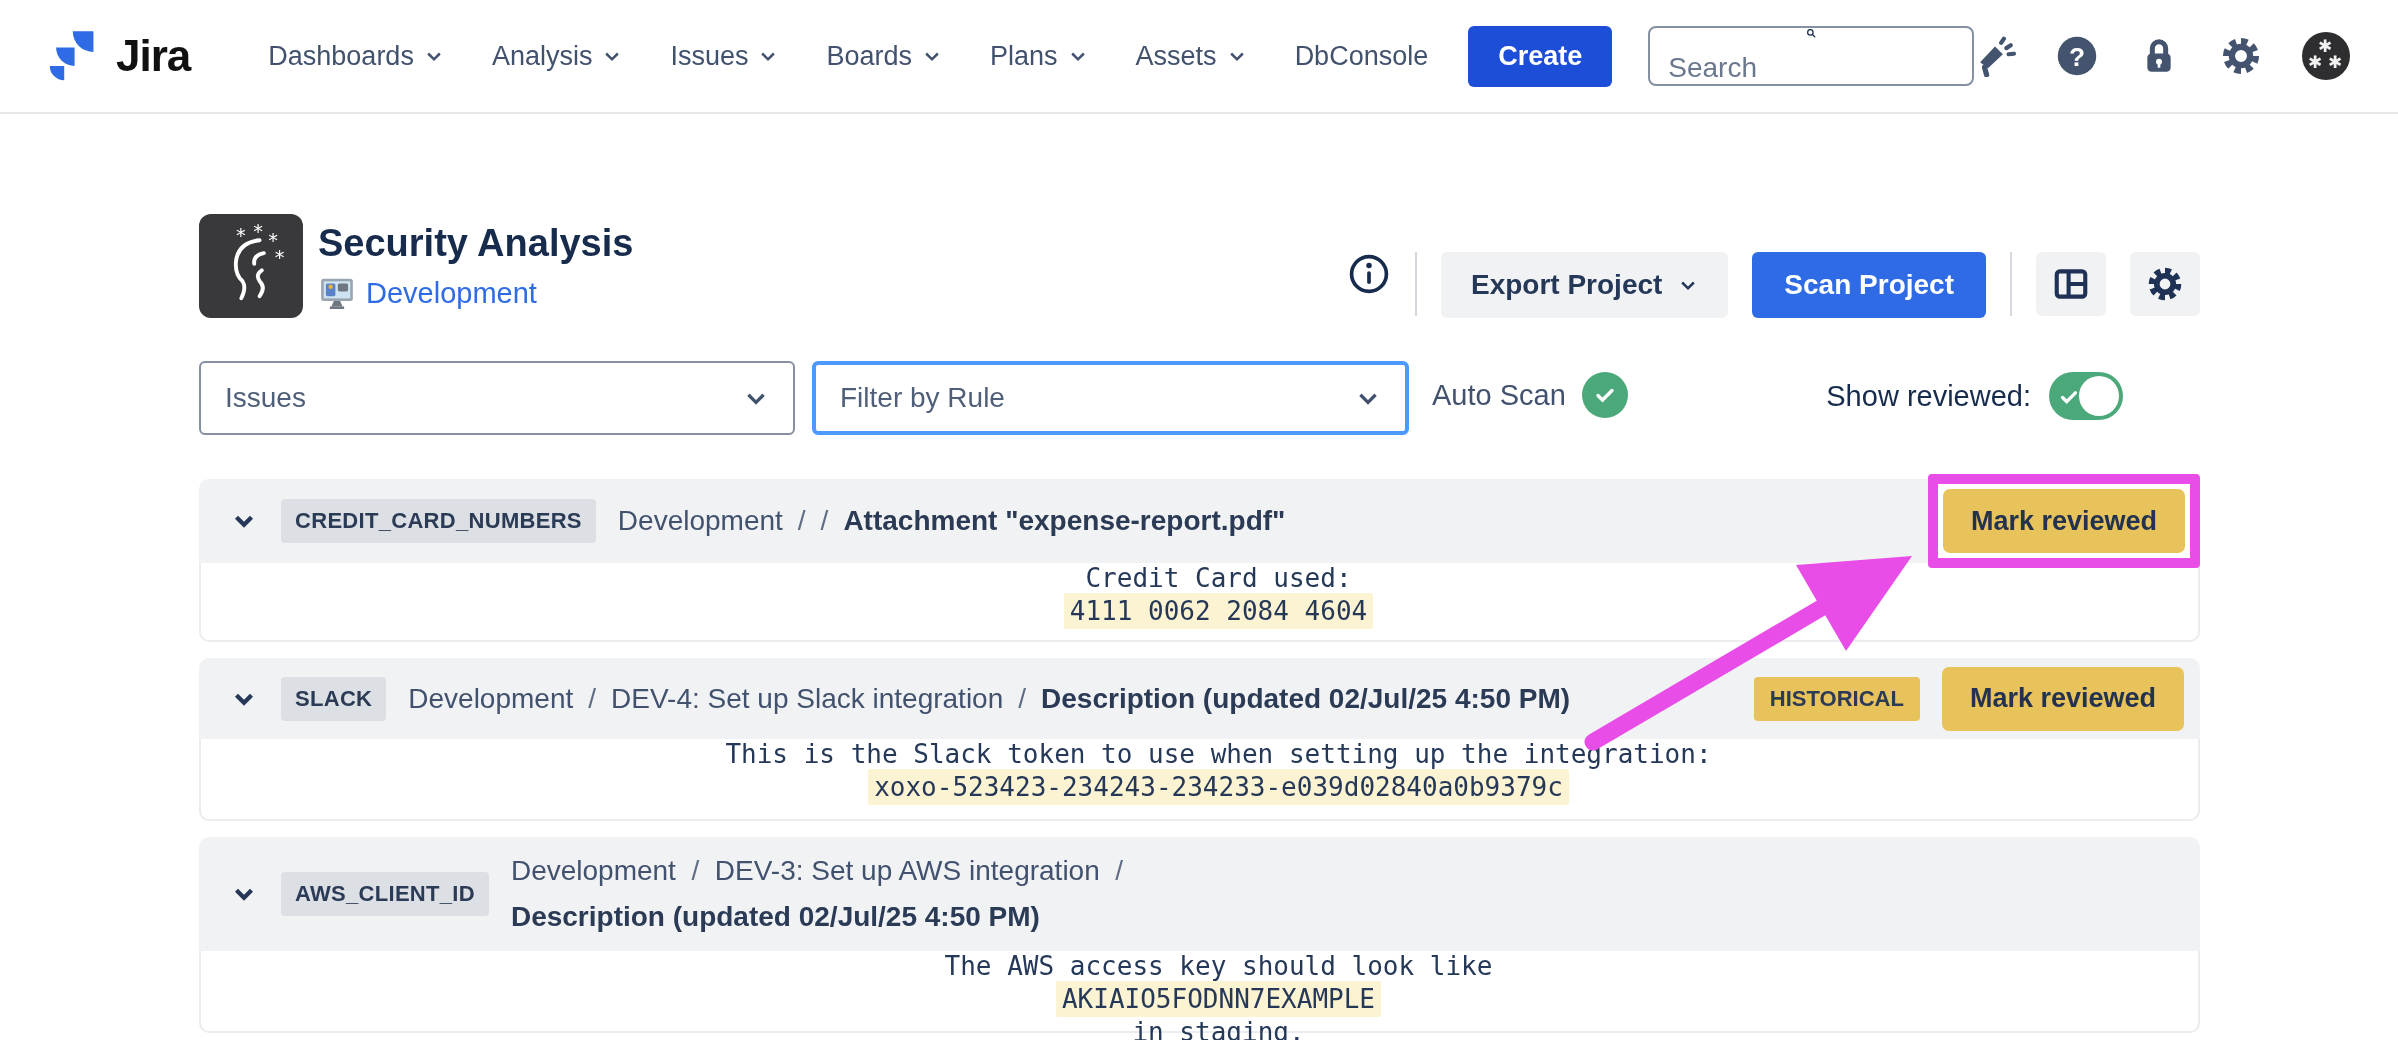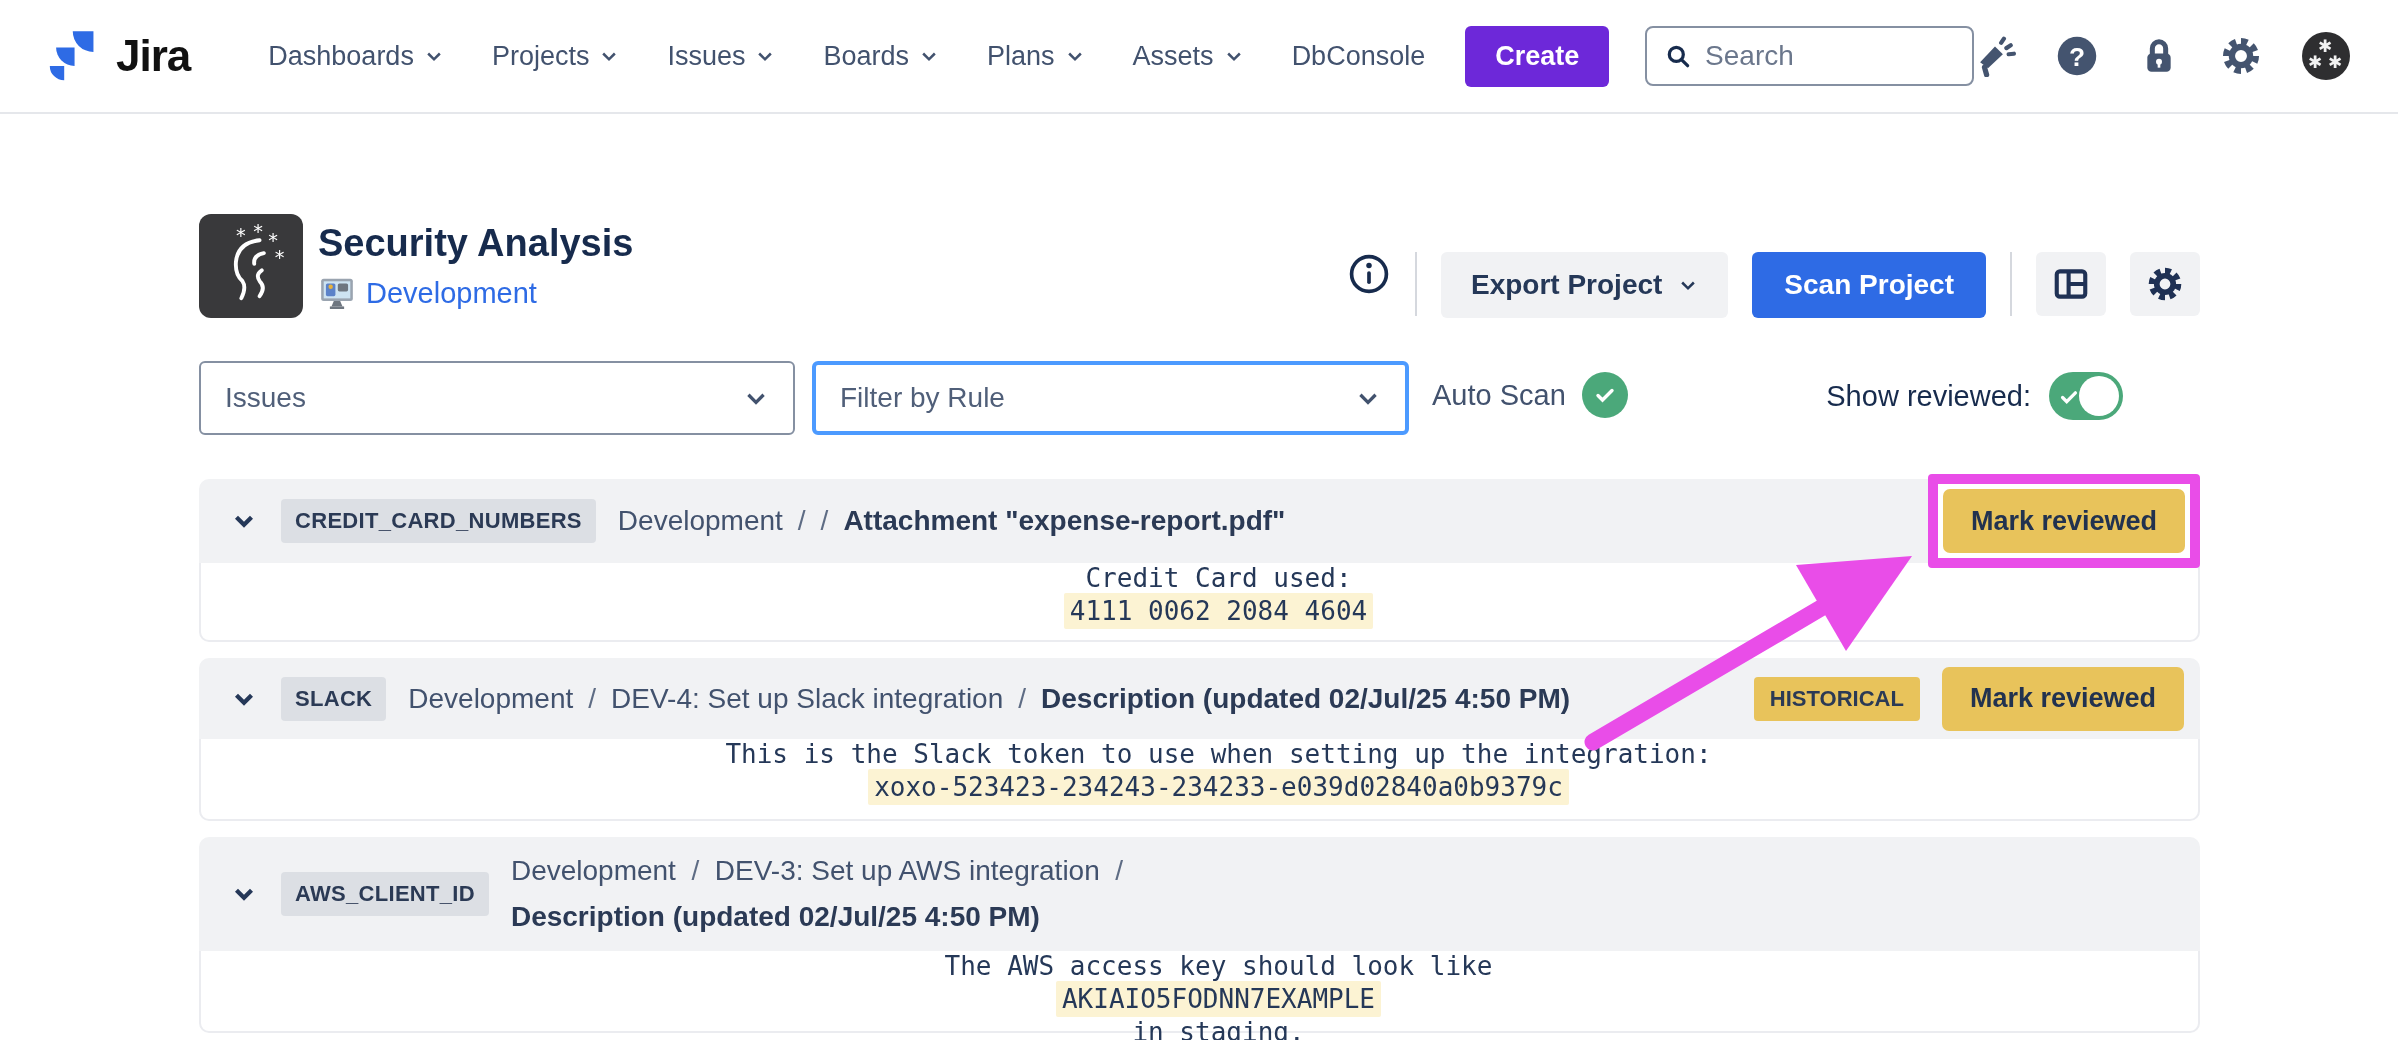--- a/index.html
+++ b/index.html
@@ -8,24 +8,24 @@
   #app { position:relative; width:2398px; height:1040px; background:#fff; overflow:hidden; }
 
   
   .topnav { position:absolute; top:0; left:0; width:100%; height:114px;
             border-bottom:2px solid #E5E7EB; display:flex; align-items:center; padding:0 48px; background:#fff; }
   .logo { display:flex; align-items:center; gap:14px; }
   .logo-text { font-size:44px; font-weight:600; color:#111; letter-spacing:-1px; }
   .nav-items { display:flex; align-items:center; gap:48px; margin-left:78px; }
   .nav-item { display:flex; align-items:center; gap:10px; font-size:27px; font-weight:500; color:#42526E; cursor:pointer; white-space:nowrap; }
   .chev { width:20px; height:20px; stroke:#42526E; stroke-width:3; fill:none; }
-  .create-btn { margin-left:40px; background:#6d28d9; color:#fff; font-size:27px; font-weight:600;
+  .create-btn { margin-left:40px; background:#1d4ed8; color:#fff; font-size:27px; font-weight:600;
                 border:none; border-radius:6px; padding:15px 30px; cursor:pointer; }
   .searchbox { margin-left:36px; width:336px; height:60px; border:2px solid #8590A2; border-radius:8px;
-               display:flex; align-items:center; gap:14px; padding:0 18px; background:#fff; }
+               display:flex; align-items:center; gap:14px; padding:0 18px; background:#fff;flex-direction:column; }
   .searchbox input { border:none; outline:none; font-size:28px; color:#42526E; width:100%; font-family:"Liberation Sans",sans-serif; }
   .searchbox input::placeholder { color:#6B778C; }
   .nav-icons { margin-left:auto; display:flex; align-items:center; gap:40px; }
   .nav-icon { width:42px; height:42px; color:#44546F; cursor:pointer; display:flex; align-items:center; justify-content:center; }
   .avatar { width:48px; height:48px; border-radius:50%; background:#2E2E30; position:relative; cursor:pointer; }
   .avatar span { position:absolute; color:#F2F2F2; font-size:17px; line-height:1; }
   .avatar .a1 { top:6px;  left:16px; }
   .avatar .a2 { top:22px; left:6px; }
   .avatar .a3 { top:22px; left:26px; }
 
@@ -105,21 +105,21 @@
       <span class="logo-text">Jira</span>
     </div>
     <div class="nav-items">
       <span class="nav-item">
           <span>Dashboards</span>
           <svg class="chev" viewBox="0 0 24 24">
             <path d="M5 9l7 7 7-7"></path>
           </svg>
         </span>
       <span class="nav-item">
-          <span>Projects</span>
+          <span>Analysis</span>
           <svg class="chev" viewBox="0 0 24 24">
             <path d="M5 9l7 7 7-7"></path>
           </svg>
         </span>
       <span class="nav-item">
           <span>Issues</span>
           <svg class="chev" viewBox="0 0 24 24">
             <path d="M5 9l7 7 7-7"></path>
           </svg>
         </span>

